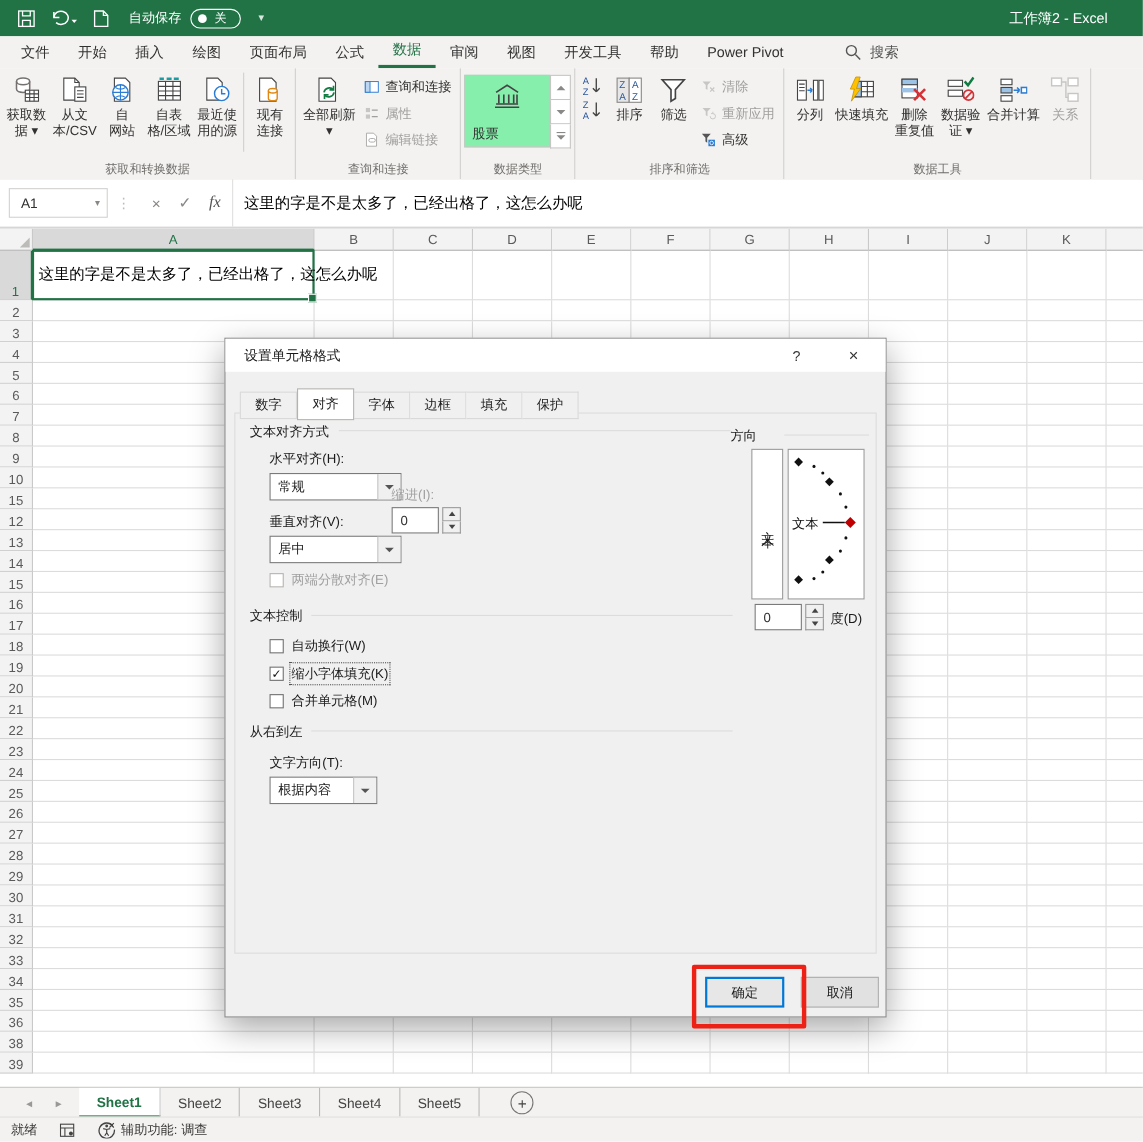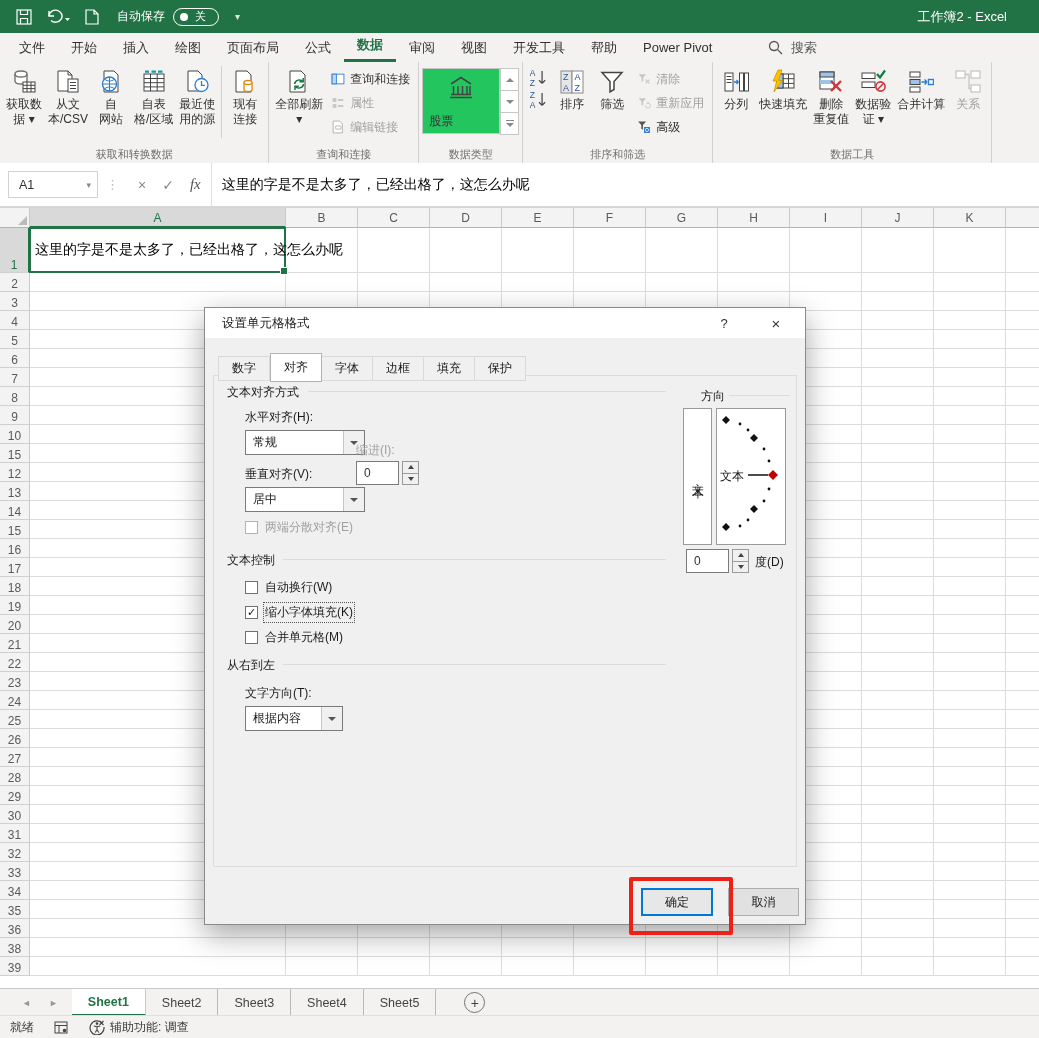--- a/index.html
+++ b/index.html
@@ -14,38 +14,38 @@
   .autosave{display:flex;align-items:center;gap:8px;margin-left:18px;}
   .pill{border:1px solid #fff;border-radius:10px;height:18px;width:46px;display:flex;align-items:center;gap:7px;padding:0 6px;box-sizing:border-box;}
   .pill .dot{width:8px;height:8px;border-radius:50%;background:#fff;}
   .pill .st{font-size:11px;color:#fff;}
   .tb-caret{margin-left:16px;font-size:10px;color:#d8e8de;}
   .wintitle{position:absolute;right:32px;top:0;height:33px;display:flex;align-items:center;font-size:13px;color:#fff;}
   
   .menubar{position:absolute;left:0;top:33px;width:100%;height:29px;background:#f3f2f1;display:flex;align-items:flex-end;}
   .mtabs{display:flex;align-items:flex-end;margin-left:6px;height:29px;}
   .mtab{padding:0 13px;height:27px;line-height:25px;font-size:13px;color:#323130;cursor:default;}
-  .mtab.active{font-weight:bold;border-bottom:3px solid #217346;color:#217346;}
+  .mtab.active{font-weight:normal;border-bottom:3px solid #217346;color:#217346;}
   .searchbox{position:absolute;left:768px;top:0;height:29px;display:flex;align-items:center;gap:8px;font-size:13px;color:#555;}
   
   .ribbon{position:absolute;left:0;top:62px;width:100%;height:101px;background:#f3f2f1;border-bottom:1px solid #d2d0ce;display:flex;overflow:hidden;}
   .rgroup{display:flex;flex-direction:column;border-right:1px solid #d2d0ce;padding:2px 3px 0 3px;flex:0 0 auto;}
   .rbody{display:flex;align-items:flex-start;height:82px;}
   .rbtn{display:flex;flex-direction:column;align-items:center;padding:3px 3px 0 3px;min-width:40px;height:78px;box-sizing:border-box;border-radius:2px;}
   .ricon{height:30px;display:flex;align-items:center;justify-content:center;}
   .rlbl{font-size:12px;line-height:15px;text-align:center;color:#323130;white-space:nowrap;}
   .rbtn.dis .rlbl{color:#a19f9d;text-align:center;}
   .rsep{width:1px;background:#d2d0ce;height:72px;margin:2px 3px;}
   .rstack{display:flex;flex-direction:column;justify-content:flex-start;gap:2px;padding-top:4px;}
   .sbtn{display:flex;align-items:center;gap:5px;font-size:12px;color:#323130;padding:2px 5px;white-space:nowrap;border-radius:2px;height:18px;}
   .sbtn.dis{color:#a19f9d;}
   .sbtn .sicon{display:flex;align-items:center;}
   .sbtn.mini{padding:1px 3px;}
   .rglabel{font-size:11px;color:#706d6a;text-align:center;height:17px;line-height:17px;white-space:nowrap;}
-  .gallery{width:76px;height:64px;background:#22c55e;border:1px solid #c8c6c4;margin-top:4px;position:relative;}
+  .gallery{width:76px;height:64px;background:#86efac;border:1px solid #c8c6c4;margin-top:4px;position:relative;}
   .gicon{display:flex;justify-content:center;margin-top:6px;}
   .glbl{position:absolute;left:6px;bottom:3px;font-size:12px;color:#323130;}
   .gscroll{display:flex;flex-direction:column;margin-top:4px;}
   .gsb{width:17px;height:21px;background:#fff;border:1px solid #c8c6c4;border-top-width:0;display:flex;flex-direction:column;align-items:center;justify-content:center;}
   .gsb:first-child{border-top-width:1px;}
   .tri{width:0;height:0;border-left:4px solid transparent;border-right:4px solid transparent;display:block;}
   .tri.up{border-bottom:4px solid #8a8886;}
   .tri.down{border-top:4px solid #8a8886;}
   .bar{display:block;width:8px;height:1.5px;background:#8a8886;margin-bottom:2px;}
   
@@ -1195,21 +1195,21 @@
   <span class="seclab" style="left:22px;top:349px;">从右到左</span>
   <div class="secline" style="left:78px;top:356px;width:383px;"></div>
   <span class="flabel" style="left:40px;top:377px;">文字方向(T):</span>
   <div class="dd" style="left:40px;top:398px;width:98px;">
     <span class="ddv">根据内容</span>
     <span class="dda">
         <i class="tri down"></i>
       </span>
   </div>
 
-  <span class="seclab" style="left:496px;top:80px;">方向</span>
+  <span class="seclab" style="left:459px;top:80px;">方向</span>
   <div class="secline" style="left:508px;top:87px;width:77px;"></div>
   <div class="vtextbox">
     <span class="vt">文本</span>
   </div>
   <div class="dialbox">
     <svg width="66" height="133" viewBox="0 0 66 133">
       <g fill="#111">
         <path d="M9 7l4 4-4 4-4-4z"></path>
           <path d="M37 25l4 4-4 4-4-4z"></path>
           <path d="M9 114l4 4-4 4-4-4z"></path>

